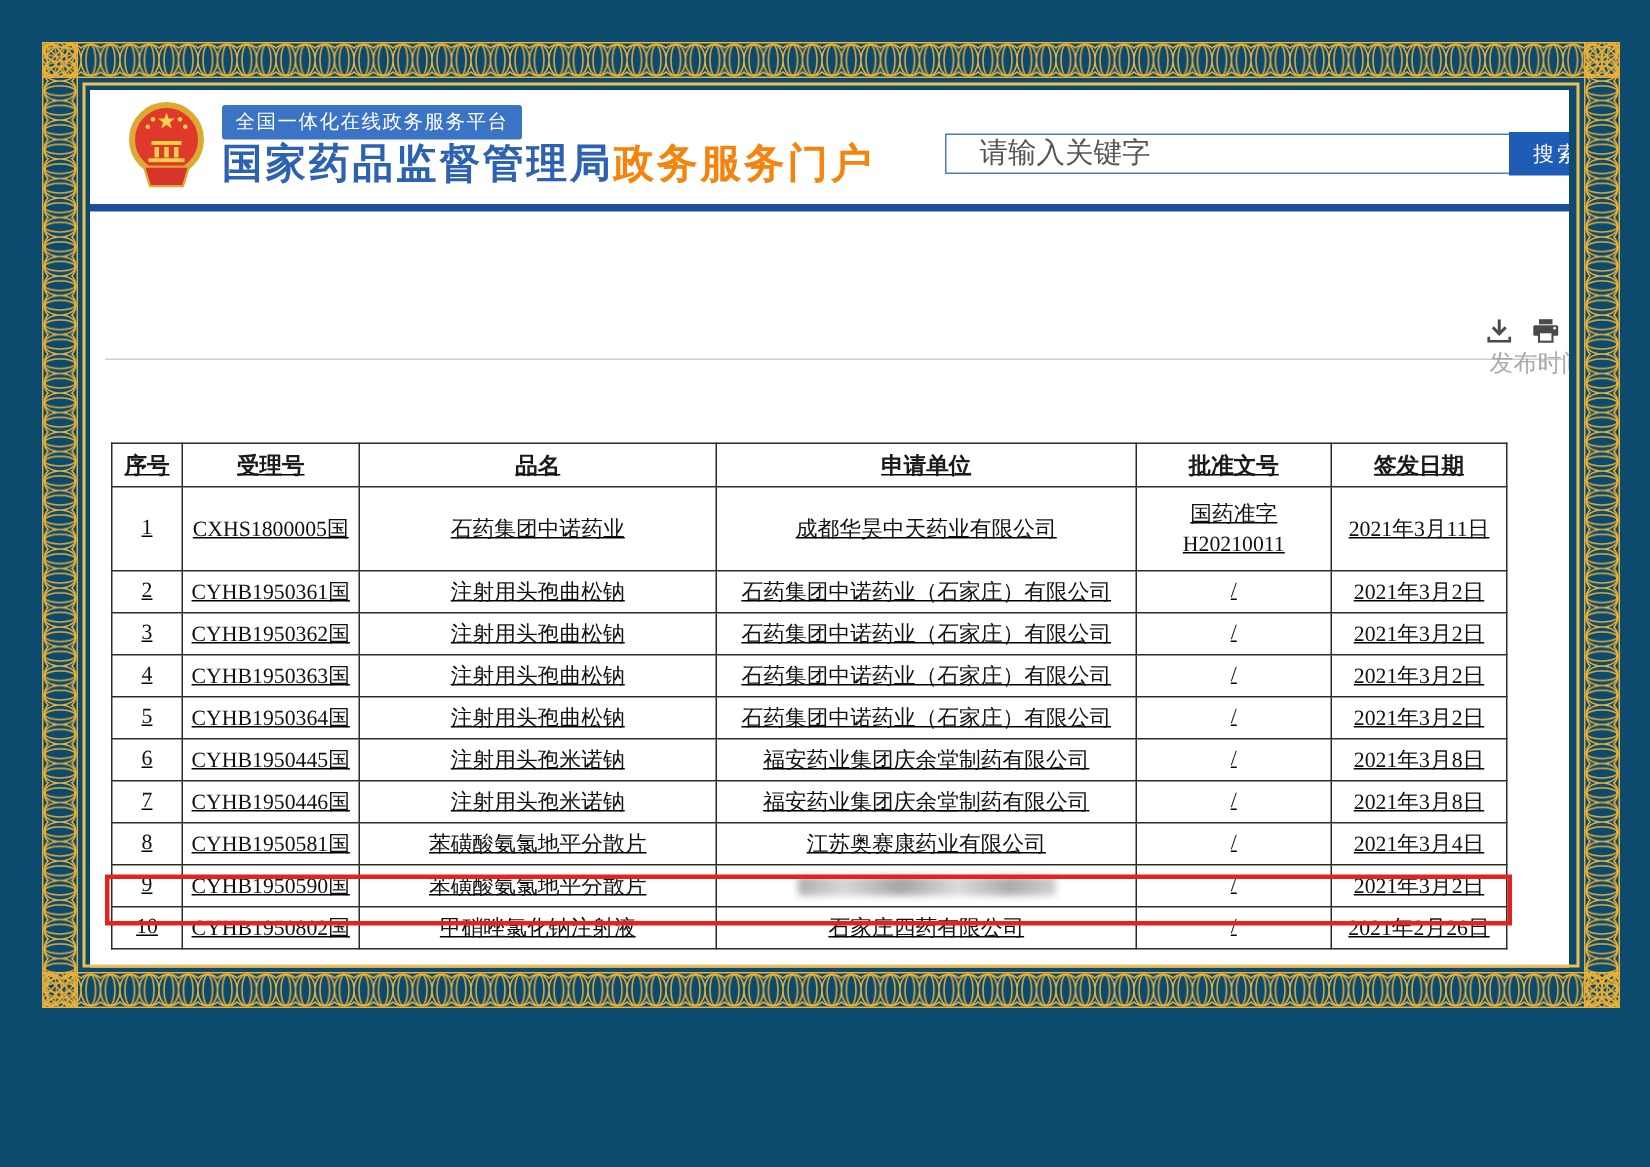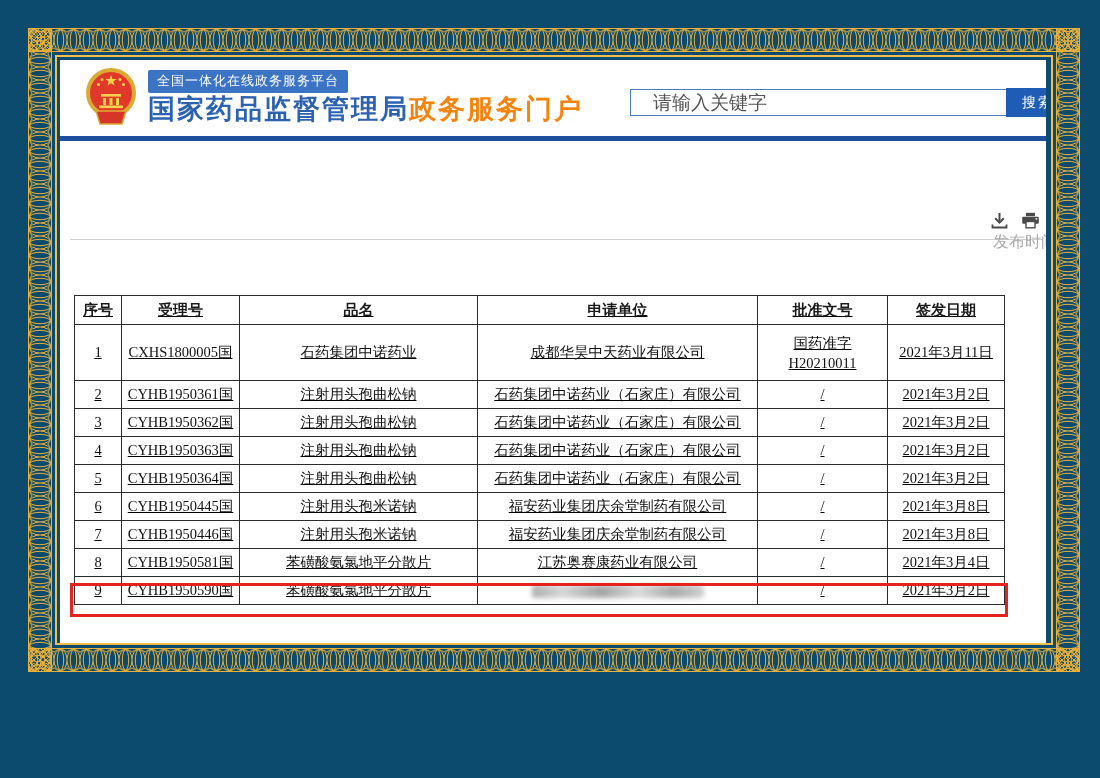--- a/index.html
+++ b/index.html
@@ -280,19 +280,27 @@
           <td>2021年3月4日</td>
         </tr>
         <tr class="r-std">
           <td>9</td>
           <td>CYHB1950590国</td>
           <td>苯磺酸氨氯地平分散片</td>
           <td><span class="redacted"></span></td>
           <td>/</td>
           <td>2021年3月2日</td>
         </tr>
+        <tr class="r-std">
+          <td>10</td>
+          <td>CYHB1950802国</td>
+          <td>甲硝唑氯化钠注射液</td>
+          <td>石家庄四药有限公司</td>
+          <td>/</td>
+          <td>2021年2月26日</td>
+        </tr>
       </tbody>
         </table>
       <div class="hl-box"></div>
     </div>
 
   </div>
 </div>
 
 </body></html>

